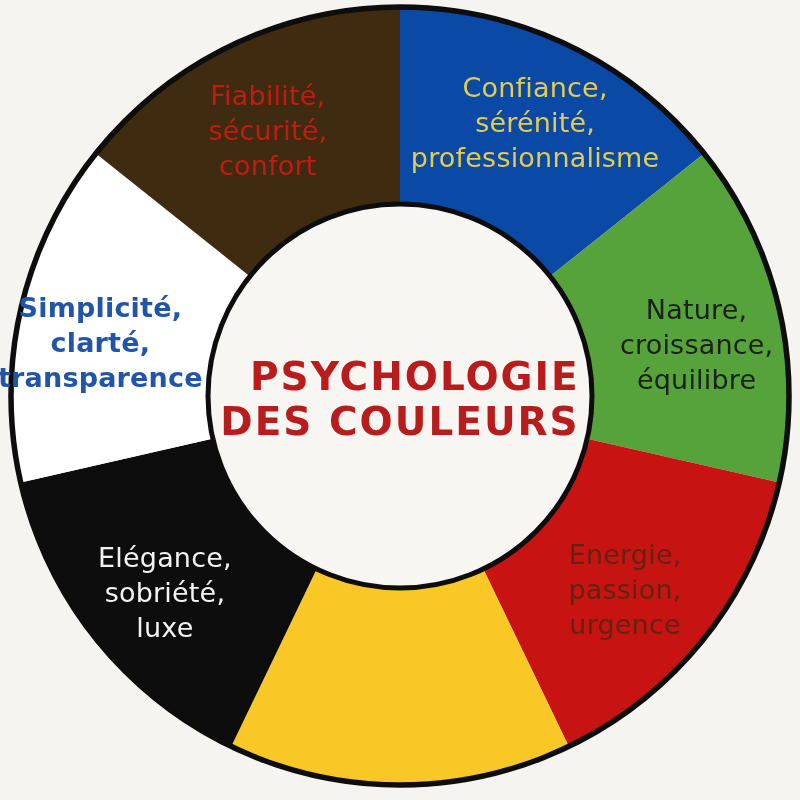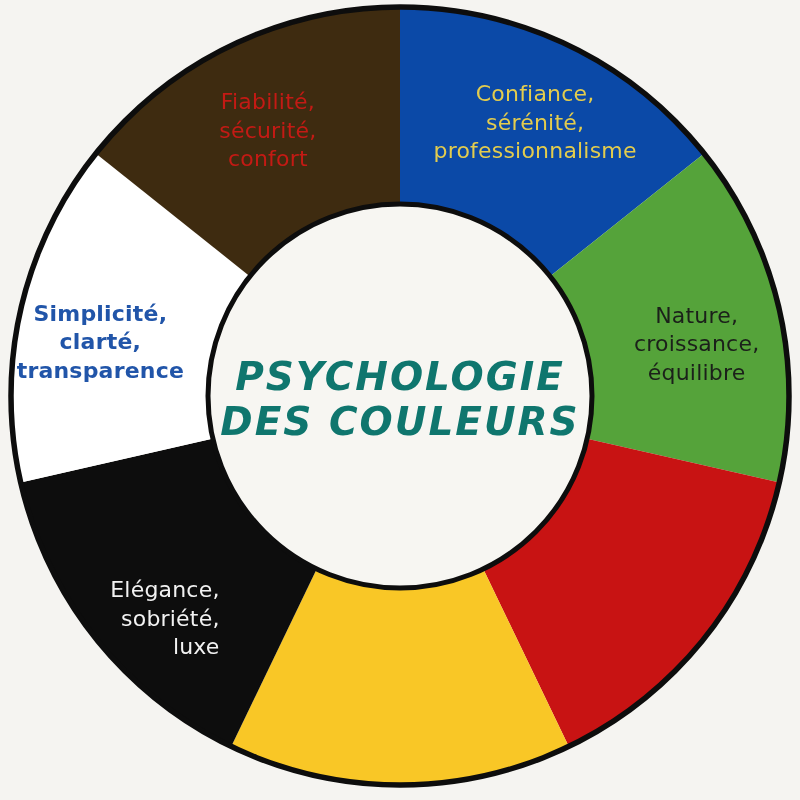--- a/index.html
+++ b/index.html
@@ -15,39 +15,38 @@
     position: absolute;
     left: 0; top: 0;
     width: 800px; height: 800px;
     display: block;
   }
   .seg-label {
     position: absolute;
     transform: translate(-50%, -50%);
     text-align: center;
     white-space: pre-line;
-    font-size: 22px;
+    font-size: 27px;
     line-height: 1.3;
     font-weight: 500;
     letter-spacing: 0.2px;
     pointer-events: none;
   }
   .center-title {
     position: absolute;
     left: 400px; top: 400px;
     transform: translate(-50%, -50%);
-    text-align: center;
+    text-align: right;
     white-space: pre-line;
     font-size: 39px;
     line-height: 1.15;
     font-weight: 800;
     letter-spacing: 2px;
-    color: #0f766e;
+    color: #b91c1c;
     pointer-events: none;
-    font-style: italic;
   }
 </style>
 </head>
 <body>
 
 <div class="canvas" style="background: rgb(245, 244, 241);">
 
   <svg id="wheel" viewBox="0 0 800 800" xmlns="http://www.w3.org/2000/svg">
       <path d="M 400 396 L 400.00 7.00 A 389 389 0 0 1 704.13 153.46 Z" fill="#0b49a7"></path>
       <path d="M 400 396 L 704.13 153.46 A 389 389 0 0 1 779.25 482.56 Z" fill="#55a33a"></path>
@@ -59,21 +58,24 @@
       <circle cx="400" cy="396" r="192" fill="#f7f6f2" stroke="#0d0d0d" stroke-width="5"></circle>
       <circle cx="400" cy="396" r="389" fill="none" stroke="#0d0d0d" stroke-width="5.5"></circle>
     </svg>
 
   <div class="seg-label" style="left: 535.128px; top: 123.016px; color: rgb(227, 204, 78);">Confiance,
 sérénité,
 professionnalisme</div>
   <div class="seg-label" style="left: 696.654px; top: 344.801px; color: rgb(27, 32, 26);">Nature,
 croissance,
 équilibre</div>
-  <div class="seg-label" style="left: 164.923px; top: 619px; color: rgb(242, 242, 242); text-align: right;">Elégance,
+  <div class="seg-label" style="left: 625.077px; top: 589.683px; color: rgb(99, 36, 15);">Energie,
+passion,
+urgence</div>
+  <div class="seg-label" style="left: 164.923px; top: 593px; color: rgb(242, 242, 242);">Elégance,
 sobriété,
 luxe</div>
   <div class="seg-label" style="left: 100.346px; top: 342.801px; color: rgb(33, 85, 169); font-weight: bold;">Simplicité,
 clarté,
 transparence</div>
   <div class="seg-label" style="left: 267.872px; top: 131.016px; color: rgb(196, 26, 20);">Fiabilité,
 sécurité,
 confort</div>
 
   <div class="center-title">PSYCHOLOGIE

